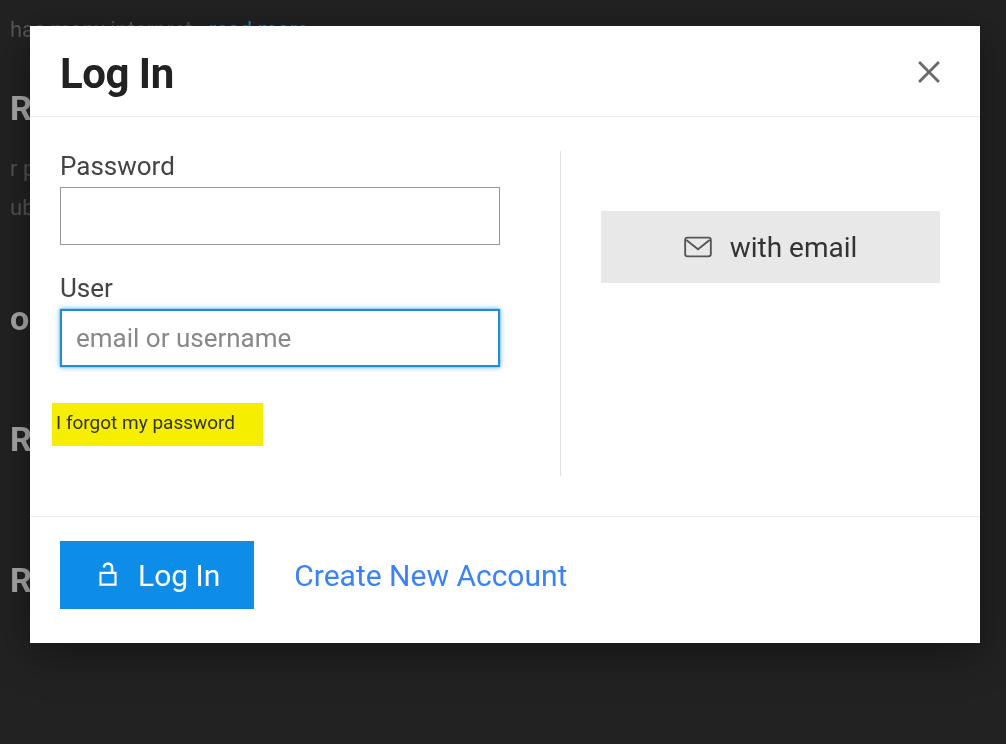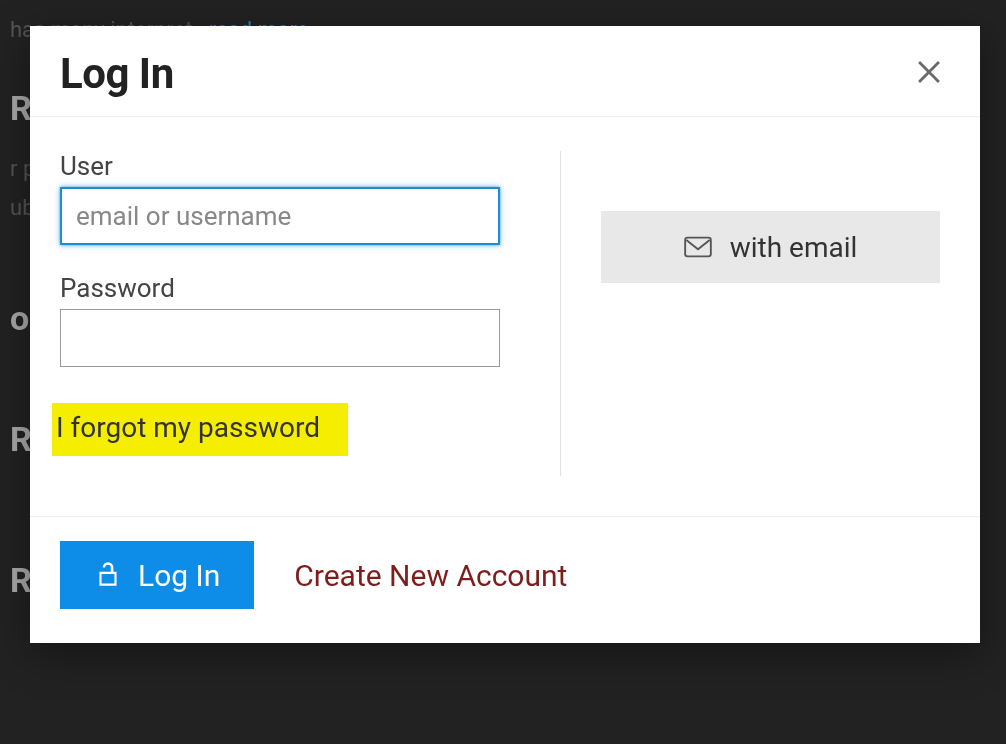--- a/index.html
+++ b/index.html
@@ -103,21 +103,21 @@
     }
     .text-input::placeholder { color: #888; }
     .text-input.focused {
       border: 2px solid #1f8dd6;
       box-shadow: 0 0 6px rgba(31,141,214,0.6), 0 0 2px rgba(31,141,214,0.6);
     }
     .field-block { margin-bottom: 28px; }
 
     .forgot-link {
       display: inline-block;
-      font-size: 28px;
+      font-size: 19px;
       color: #333;
       background: #f6ee00;
       padding: 8px 28px 12px 4px;
       margin-top: 8px;
       margin-left: -8px;
       cursor: pointer;
     }
 
     .email-btn {
       background: #e8e8e8;
@@ -150,21 +150,21 @@
       font-size: 30px;
       display: flex;
       align-items: center;
       gap: 16px;
       cursor: pointer;
       font-family: inherit;
     }
     .login-btn .lock-icon { display:flex; align-items:center; }
     .create-link {
       font-size: 30px;
-      color: #7f1d1d;
+      color: #3b82f6;
       cursor: pointer;
     }
   </style>
 </head>
 <body>
 
 <div class="bg-blur">
   <div><span class="faint">has many interpret</span>&nbsp;&nbsp;&nbsp;<span class="link">read more</span></div>
   <div style="height:28px"></div>
   <div class="bold">RS</div>
@@ -187,26 +187,26 @@
         <svg width="34" height="34" viewBox="0 0 24 24" fill="#6a6a6a">
             <path d="M18.3 5.71L12 12.01l-6.29-6.3L4.29 7.12 10.59 13.4l-6.3 6.29 1.42 1.42L12 14.83l6.29 6.28 1.42-1.42-6.3-6.29 6.3-6.28z"></path>
           </svg>
       </span>
     </div>
   </div>
 
   <div class="modal-body">
     <div class="col-left">
       <div class="field-block">
+        <div class="field-label">Password</div>
+        <input type="password" class="text-input" style="">
+      </div>
+      <div class="field-block">
         <div class="field-label">User</div>
         <input type="text" class="text-input focused" placeholder="email or username" style="">
-      </div>
-      <div class="field-block">
-        <div class="field-label">Password</div>
-        <input type="password" class="text-input" style="">
       </div>
       <a class="forgot-link">I forgot my password</a>
     </div>
 
     <div class="divider"></div>
 
     <div class="col-right">
       <button class="email-btn">
         <span class="env-icon">
           <svg width="28" height="22" viewBox="0 0 24 18" fill="none" stroke="#555" stroke-width="1.6">

